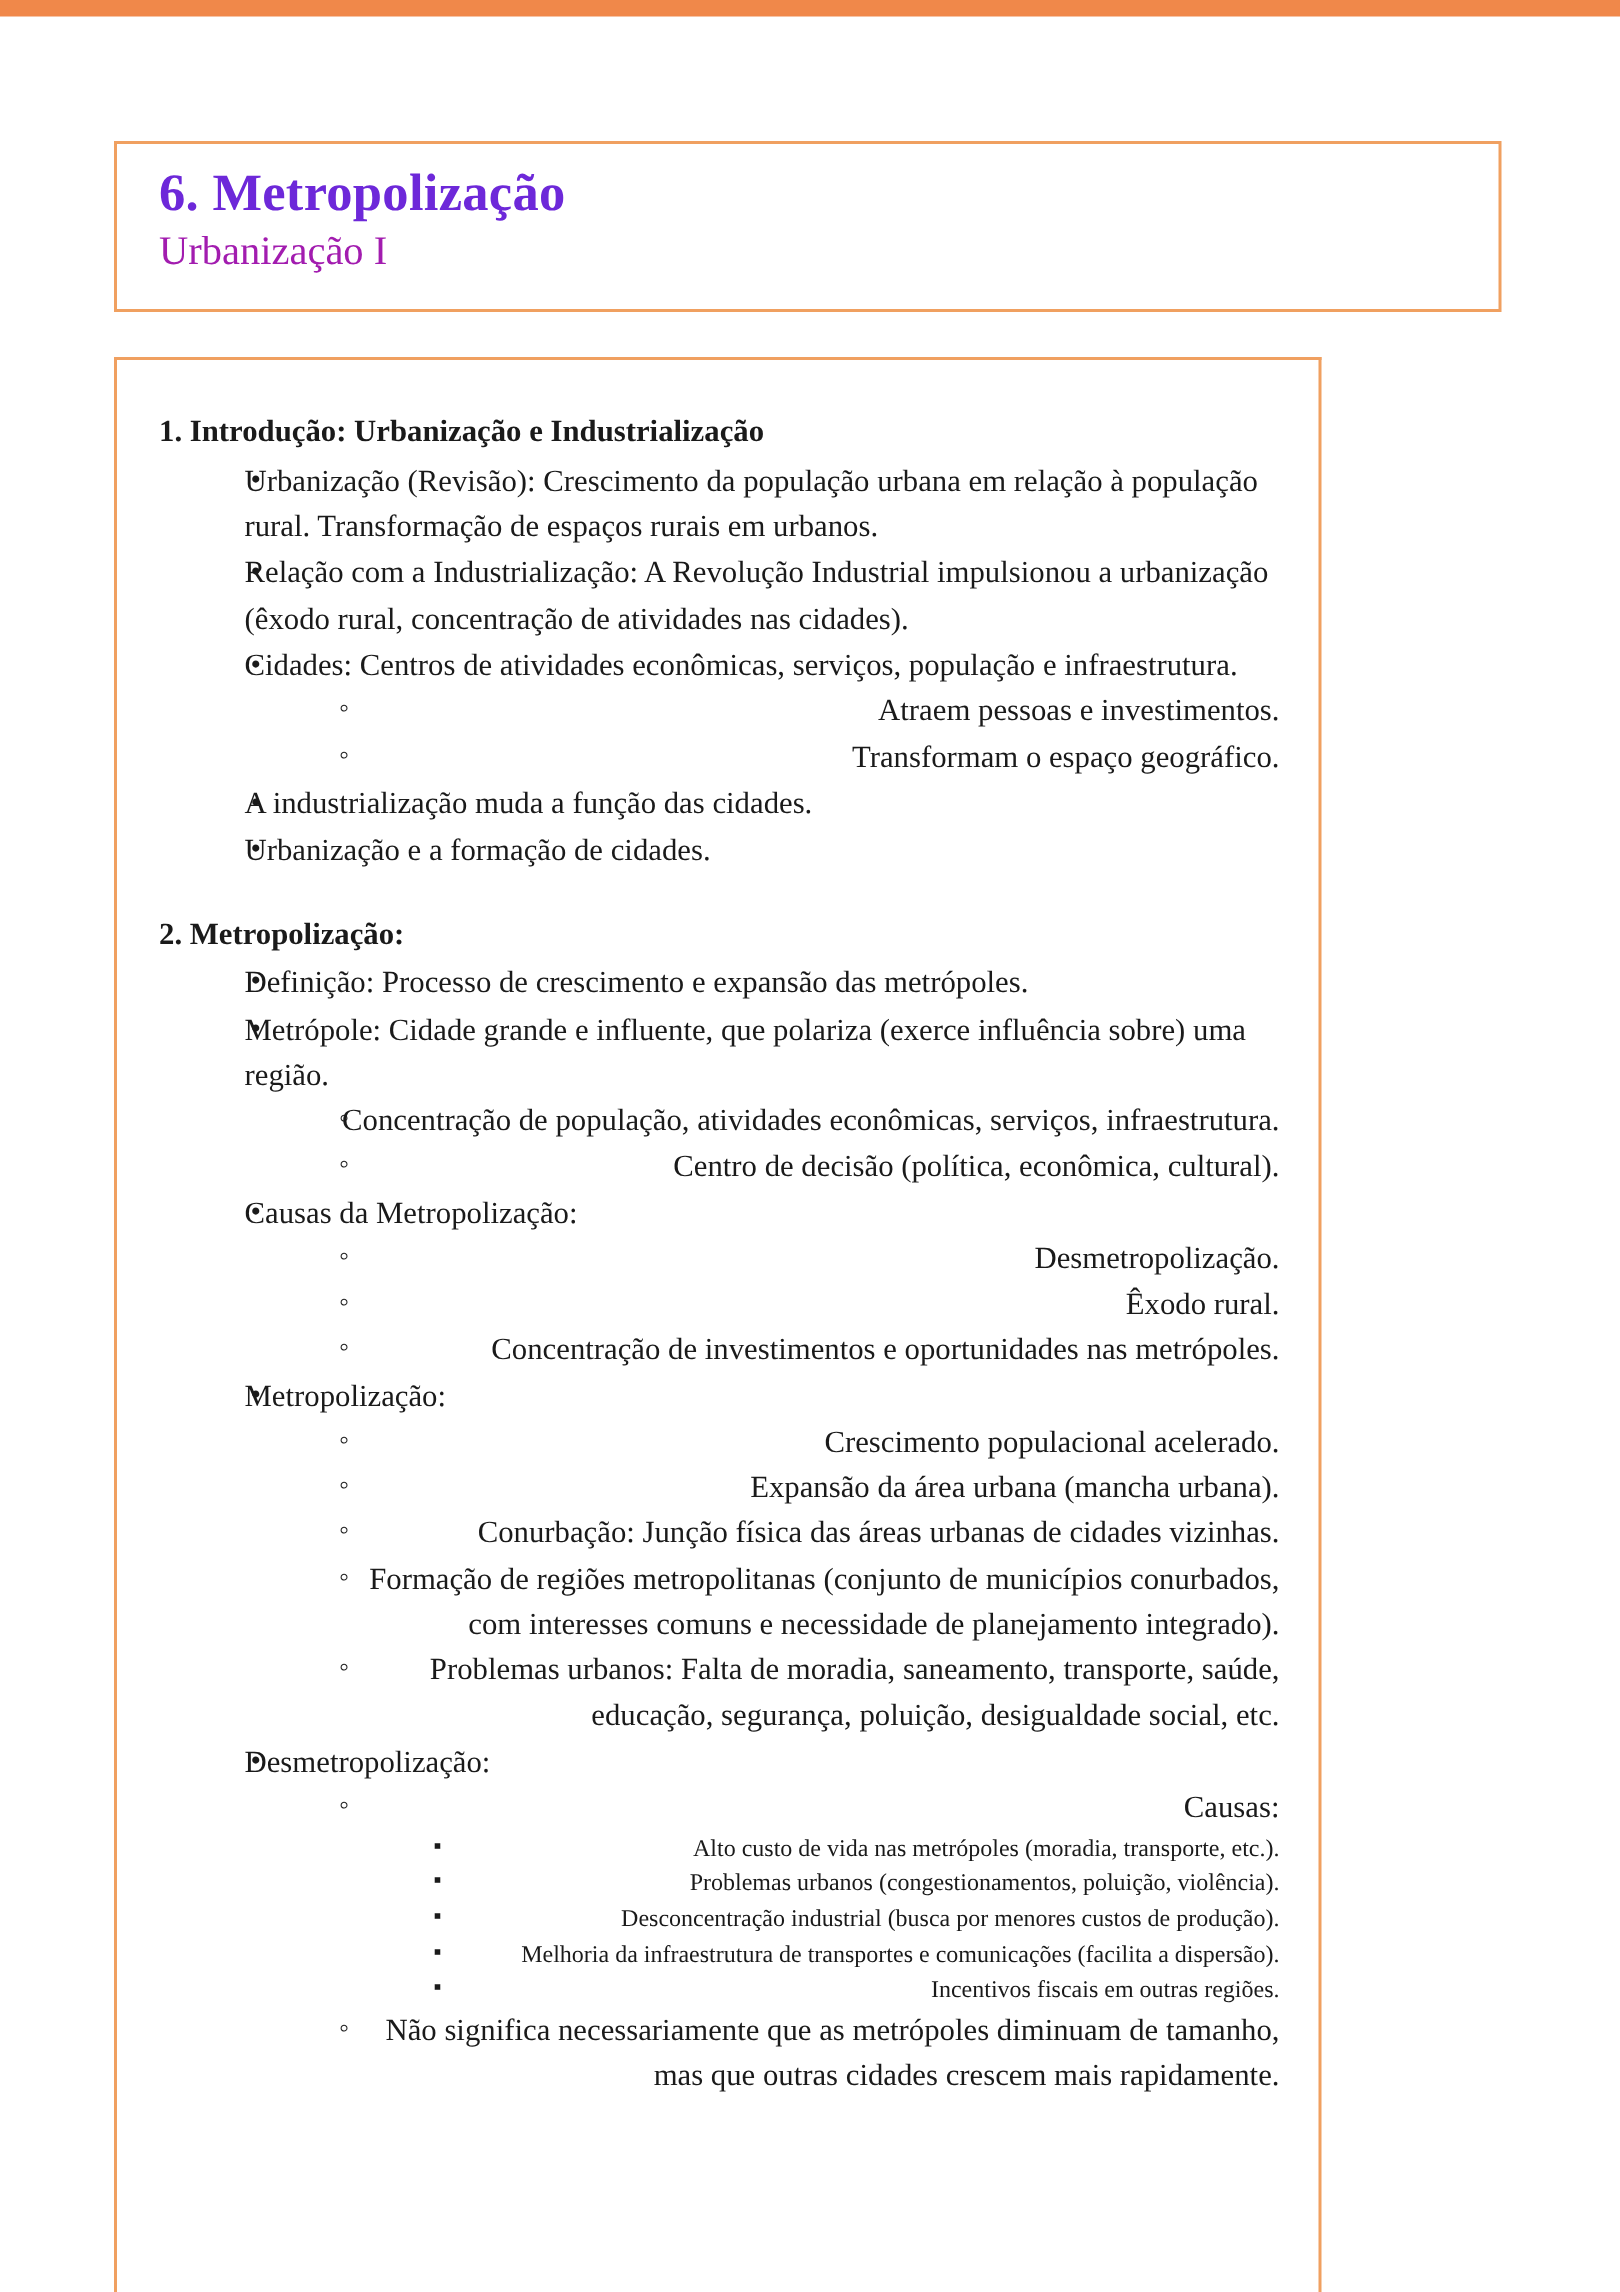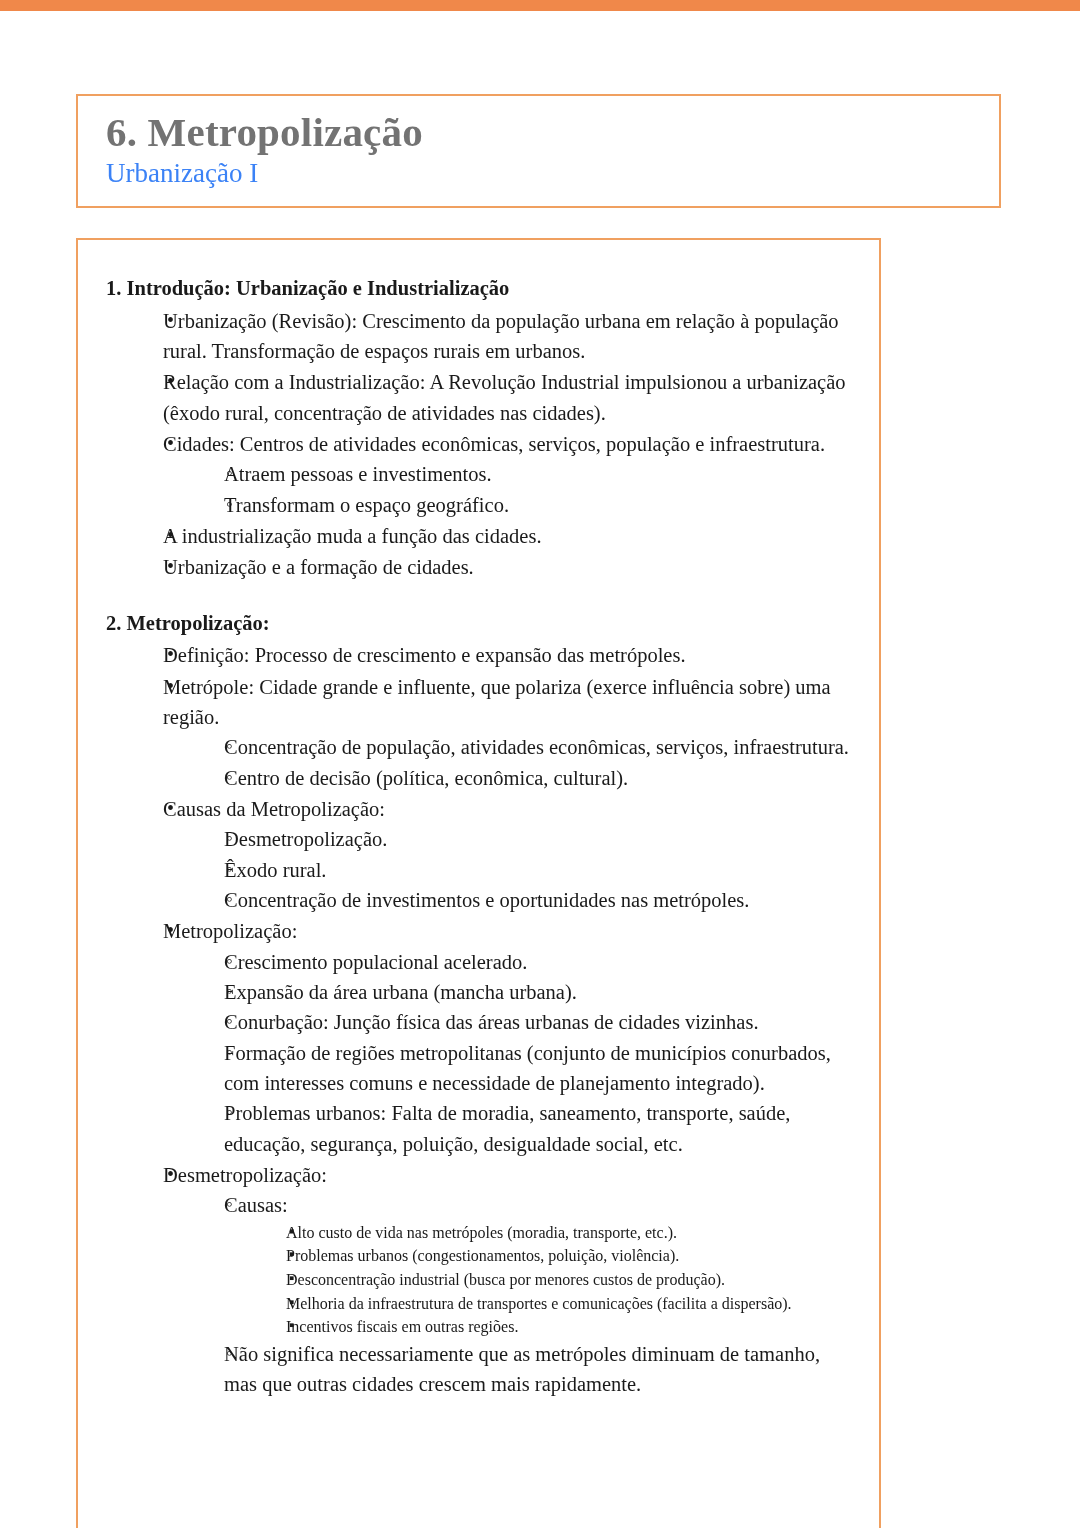--- a/index.html
+++ b/index.html
@@ -33,29 +33,29 @@
     position: absolute;
     left: 76px;
     top: 94px;
     width: 925px;
     height: 114px;
     border: 2px solid #f0a060;
     box-sizing: border-box;
     padding: 14px 0 0 28px;
   }
   .doc-title {
-    font-size: 41px;
+    font-size: 35px;
     font-weight: bold;
-    color: #737373;
+    color: #6d28d9;
     line-height: 1.1;
     letter-spacing: 0.2px;
   }
   .doc-subtitle {
     font-size: 27px;
-    color: #3b82f6;
+    color: #a21caf;
     line-height: 1.25;
     margin-top: 2px;
   }
   .body-box {
     position: absolute;
     left: 76px;
     top: 238px;
     width: 805px;
     height: 1290px;
     border: 2px solid #f0a060;
@@ -88,20 +88,21 @@
     content: "•";
     position: absolute;
     left: 4px;
     top: 0;
     font-size: 20px;
   }
   ul.lvl2 {
     list-style: none;
     margin: 0;
     padding: 0 0 0 36px;
+    text-align: right;
   }
   ul.lvl2 > li {
     position: relative;
     font-size: 20.5px;
     line-height: 1.48;
     padding-left: 25px;
     margin: 0;
   }
   ul.lvl2 > li > .txt::before {
     content: "◦";

